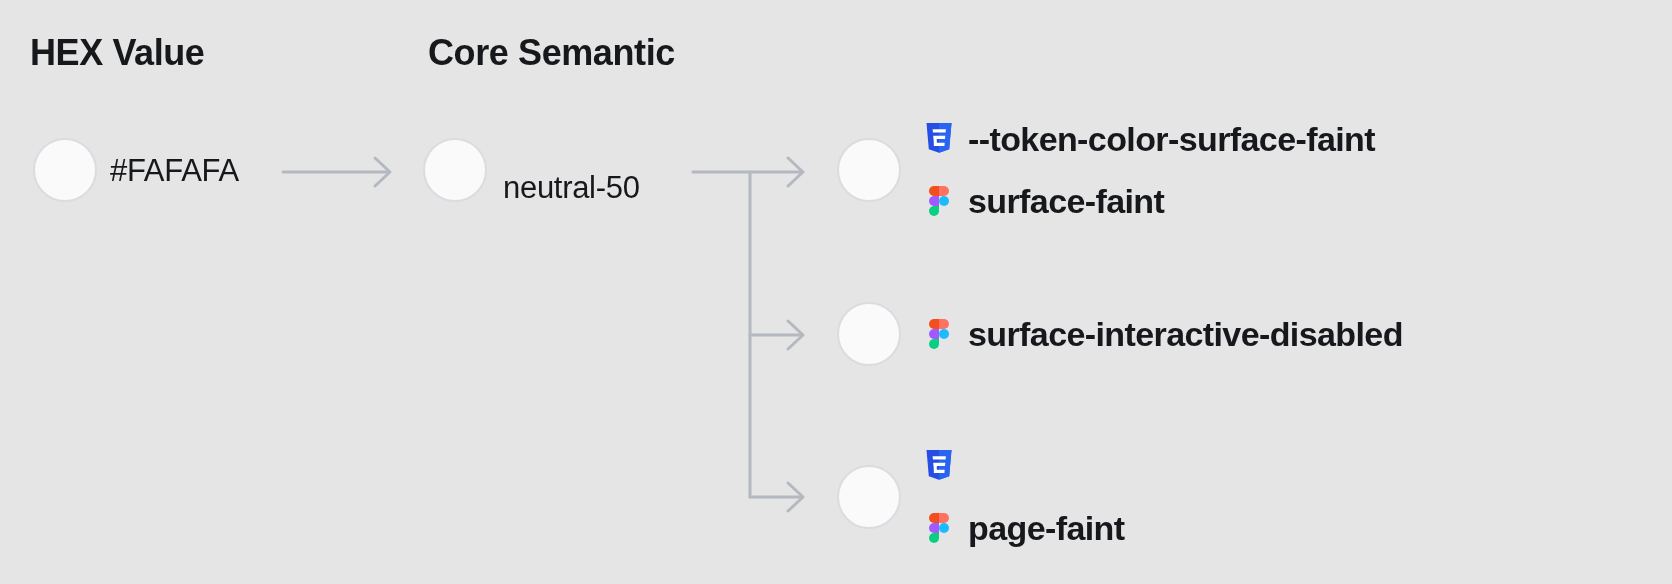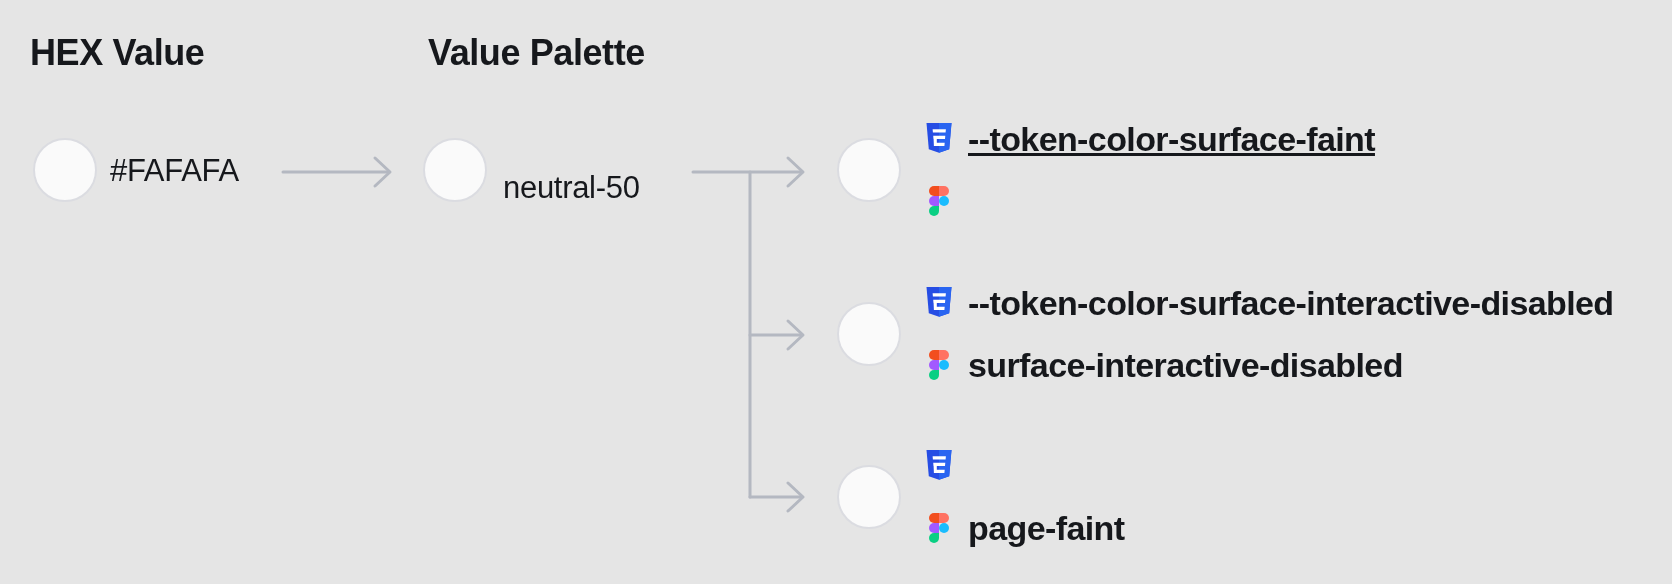--- a/index.html
+++ b/index.html
@@ -63,21 +63,21 @@
     white-space:nowrap;
     color:var(--text,#16181c);
   }
 </style>
 </head>
 <body>
 
 <div class="canvas">
 
   <div class="col-heading heading-hex">HEX Value</div>
-  <div class="col-heading heading-core">Value Palette</div>
+  <div class="col-heading heading-core">Core Semantic</div>
 
   <svg class="connector-svg" width="1672" height="584" viewBox="0 0 1672 584" fill="none" stroke="#b4b8c1" stroke-width="3" stroke-linecap="round" stroke-linejoin="round">
 
     <path d="M283 172 H389"></path>
     <path d="M375 158 L390 172 L375 186"></path>
 
     <path d="M693 172 H802"></path>
     <path d="M788 158 L803 172 L788 186"></path>
 
     <path d="M750 172 V497"></path>
@@ -88,21 +88,21 @@
     <path d="M750 497 H802"></path>
     <path d="M788 483 L803 497 L788 511"></path>
   </svg>
 
   <div class="swatch" style="left:33px;top:138px;"></div>
   <div class="value-label" style="left:110px;top:143px;">#FAFAFA</div>
 
   <div class="swatch" style="left:423px;top:138px;"></div>
   <div class="value-label" style="left:503px;top:160px;">neutral-50</div>
 
-  <div class="semantic-row" style="top:111px;text-decoration:underline;">
+  <div class="semantic-row" style="top:111px;">
     <div class="swatch"></div>
     <div class="token-lines">
       <div class="token-line">
         <span class="icon-box">
           <svg width="28" height="33" viewBox="0 0 28 33">
             <path fill="var(--css-blue-dark,#264de4)" d="M1.5 0 H26.5 L24.2 26.3 L14 29.8 L3.8 26.3 Z"></path>
             <path fill="var(--css-blue-light,#2965f1)" d="M14 0 H26.5 L24.2 26.3 L14 29.8 Z"></path>
             <path fill="#ffffff" d="M7.6 6.2 H20.9 L20.6 9.5 H7.9 Z"></path>
             <path fill="#ffffff" d="M8.2 12.7 H20.3 L20 16 H8.5 Z"></path>
             <path fill="#ffffff" d="M8.6 16 H11.8 V19.8 H19.7 L19.4 23.1 H8.9 Z"></path>
@@ -113,39 +113,28 @@
       <div class="token-line">
         <span class="icon-box">
           <svg width="20" height="30" viewBox="0 0 38 57">
             <path fill="var(--figma-orange,#f24e1e)" d="M19 0 H9.5 a9.5 9.5 0 0 0 0 19 H19 Z"></path>
             <path fill="var(--figma-salmon,#ff7262)" d="M19 0 h9.5 a9.5 9.5 0 0 1 0 19 H19 Z"></path>
             <path fill="var(--figma-purple,#a259ff)" d="M19 19 H9.5 a9.5 9.5 0 0 0 0 19 H19 Z"></path>
             <circle fill="var(--figma-blue,#1abcfe)" cx="28.5" cy="28.5" r="9.5"></circle>
             <path fill="var(--figma-green,#0acf83)" d="M19 38 H9.5 a9.5 9.5 0 1 0 9.5 9.5 Z"></path>
           </svg>
         </span>
+        <span class="token-text">surface-faint</span>
       </div>
     </div>
   </div>
 
   <div class="semantic-row" style="top:275px;">
     <div class="swatch"></div>
     <div class="token-lines">
-      <div class="token-line">
-        <span class="icon-box">
-          <svg width="28" height="33" viewBox="0 0 28 33">
-            <path fill="var(--css-blue-dark,#264de4)" d="M1.5 0 H26.5 L24.2 26.3 L14 29.8 L3.8 26.3 Z"></path>
-            <path fill="var(--css-blue-light,#2965f1)" d="M14 0 H26.5 L24.2 26.3 L14 29.8 Z"></path>
-            <path fill="#ffffff" d="M7.6 6.2 H20.9 L20.6 9.5 H7.9 Z"></path>
-            <path fill="#ffffff" d="M8.2 12.7 H20.3 L20 16 H8.5 Z"></path>
-            <path fill="#ffffff" d="M8.6 16 H11.8 V19.8 H19.7 L19.4 23.1 H8.9 Z"></path>
-          </svg>
-        </span>
-        <span class="token-text">--token-color-surface-interactive-disabled</span>
-      </div>
       <div class="token-line">
         <span class="icon-box">
           <svg width="20" height="30" viewBox="0 0 38 57">
             <path fill="var(--figma-orange,#f24e1e)" d="M19 0 H9.5 a9.5 9.5 0 0 0 0 19 H19 Z"></path>
             <path fill="var(--figma-salmon,#ff7262)" d="M19 0 h9.5 a9.5 9.5 0 0 1 0 19 H19 Z"></path>
             <path fill="var(--figma-purple,#a259ff)" d="M19 19 H9.5 a9.5 9.5 0 0 0 0 19 H19 Z"></path>
             <circle fill="var(--figma-blue,#1abcfe)" cx="28.5" cy="28.5" r="9.5"></circle>
             <path fill="var(--figma-green,#0acf83)" d="M19 38 H9.5 a9.5 9.5 0 1 0 9.5 9.5 Z"></path>
           </svg>
         </span>

